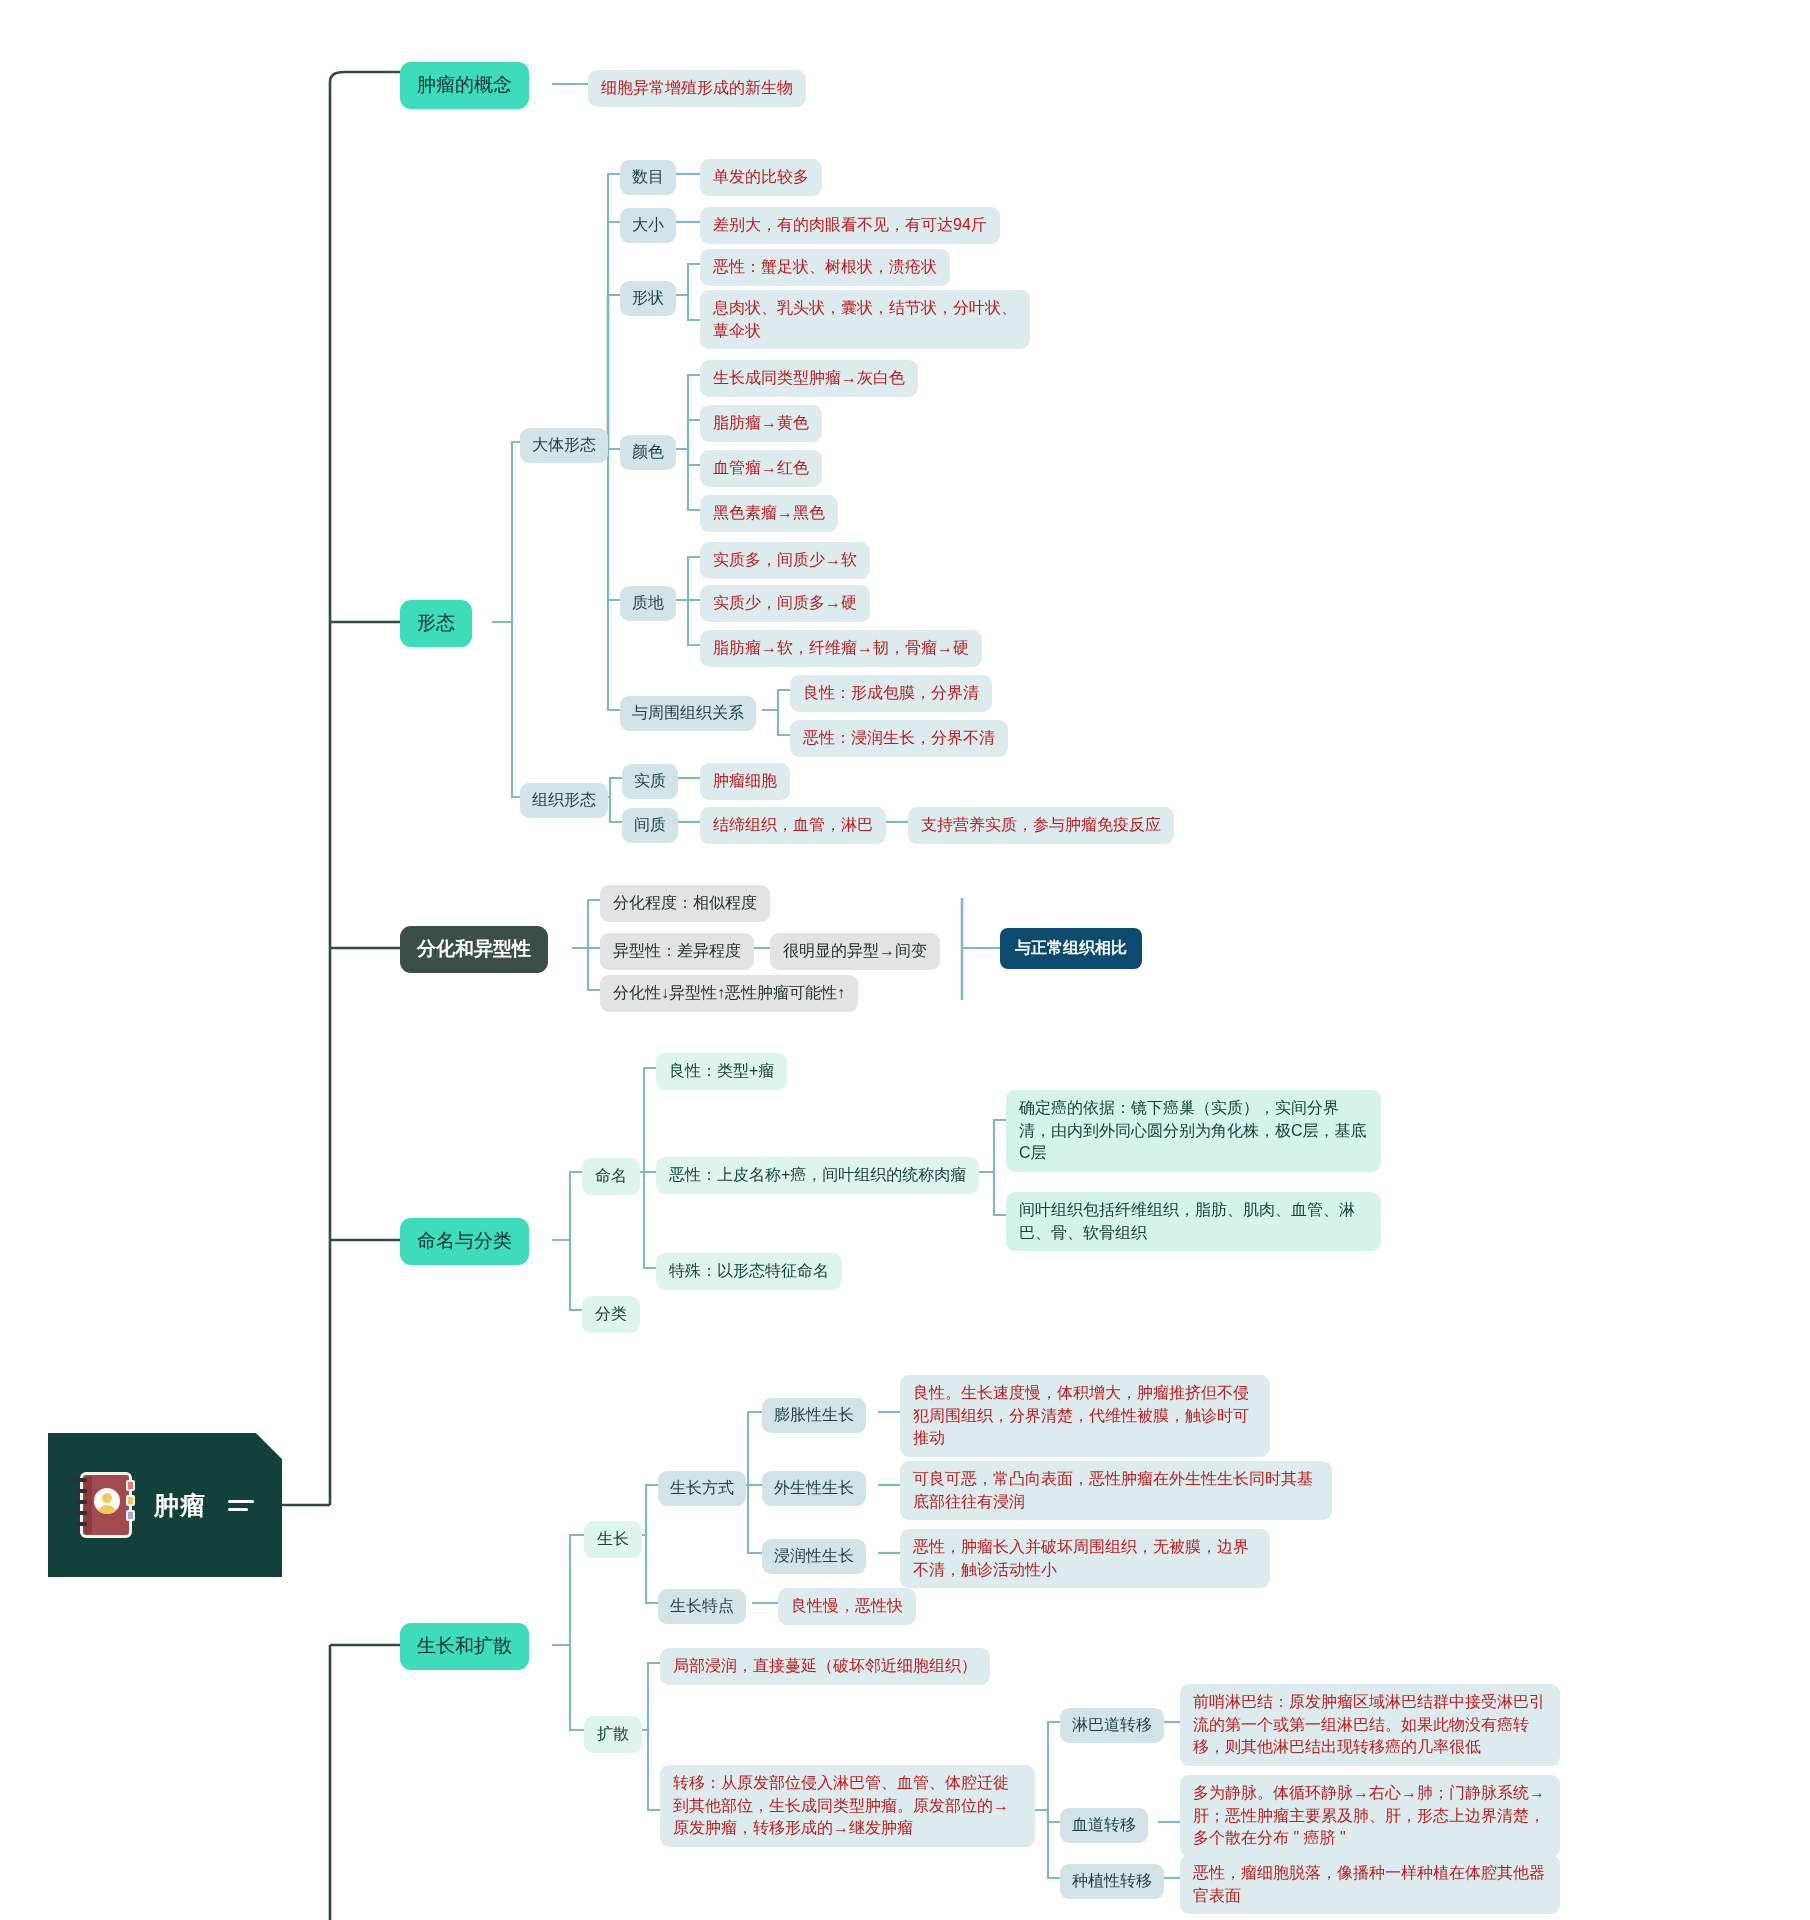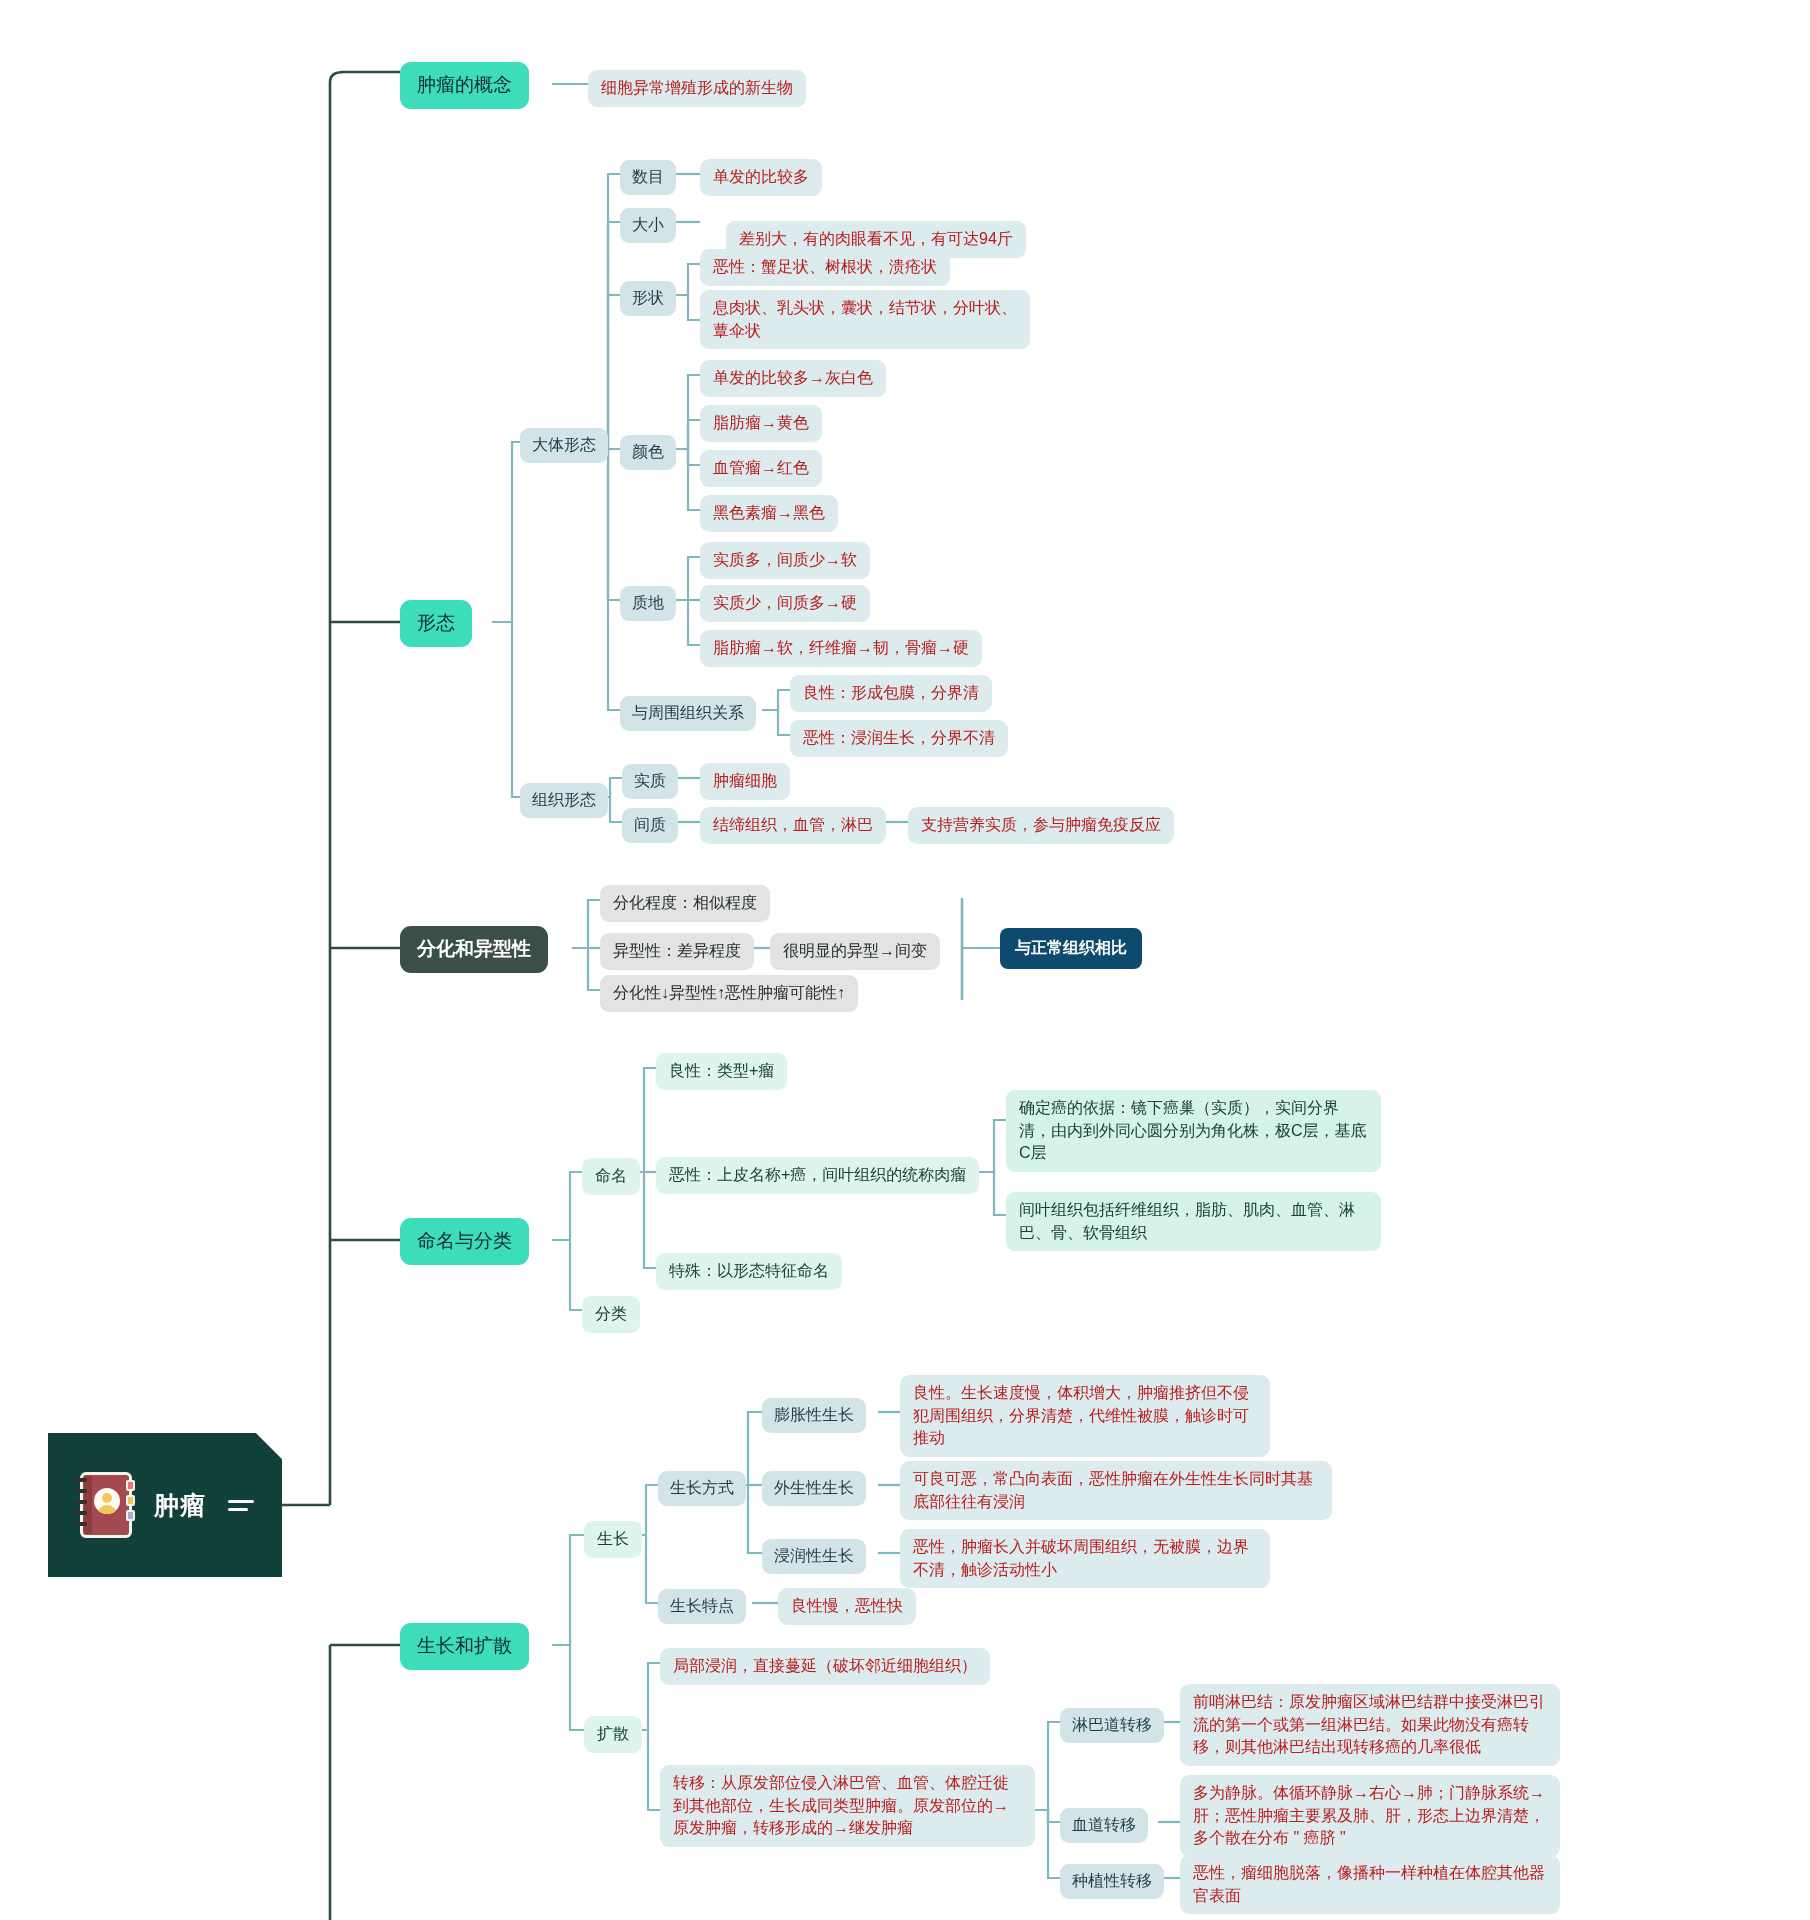--- a/index.html
+++ b/index.html
@@ -294,28 +294,28 @@
 
   <div class="node l1" style="left:400px; top:600px;">形态</div>
 
   <div class="node l2" style="left:520px; top:428px;">大体形态</div>
   <div class="node l2" style="left:520px; top:783px;">组织形态</div>
 
   <div class="node l2" style="left:620px; top:160px;">数目</div>
   <div class="node leaf" style="left:700px; top:159px;">单发的比较多</div>
 
   <div class="node l2" style="left:620px; top:208px;">大小</div>
-  <div class="node leaf" style="left:700px; top:221px;margin-left:26px;">差别大，有的肉眼看不见，有可达94斤</div>
+  <div class="node leaf" style="left:700px; top:207px;">差别大，有的肉眼看不见，有可达94斤</div>
 
   <div class="node l2" style="left:620px; top:281px;">形状</div>
   <div class="node leaf" style="left:700px; top:249px;">恶性：蟹足状、树根状，溃疮状</div>
   <div class="node leaf" style="left:700px; top:290px; width:330px;">息肉状、乳头状，囊状，结节状，分叶状、蕈伞状</div>
 
   <div class="node l2" style="left:620px; top:435px;">颜色</div>
-  <div class="node leaf" style="left:700px; top:360px;">单发的比较多→灰白色</div>
+  <div class="node leaf" style="left:700px; top:360px;">生长成同类型肿瘤→灰白色</div>
   <div class="node leaf" style="left:700px; top:405px;">脂肪瘤→黄色</div>
   <div class="node leaf" style="left:700px; top:450px;">血管瘤→红色</div>
   <div class="node leaf" style="left:700px; top:495px;">黑色素瘤→黑色</div>
 
   <div class="node l2" style="left:620px; top:586px;">质地</div>
   <div class="node leaf" style="left:700px; top:542px;">实质多，间质少→软</div>
   <div class="node leaf" style="left:700px; top:585px;">实质少，间质多→硬</div>
   <div class="node leaf" style="left:700px; top:630px;">脂肪瘤→软，纤维瘤→韧，骨瘤→硬</div>
 
   <div class="node l2" style="left:620px; top:696px;">与周围组织关系</div>

